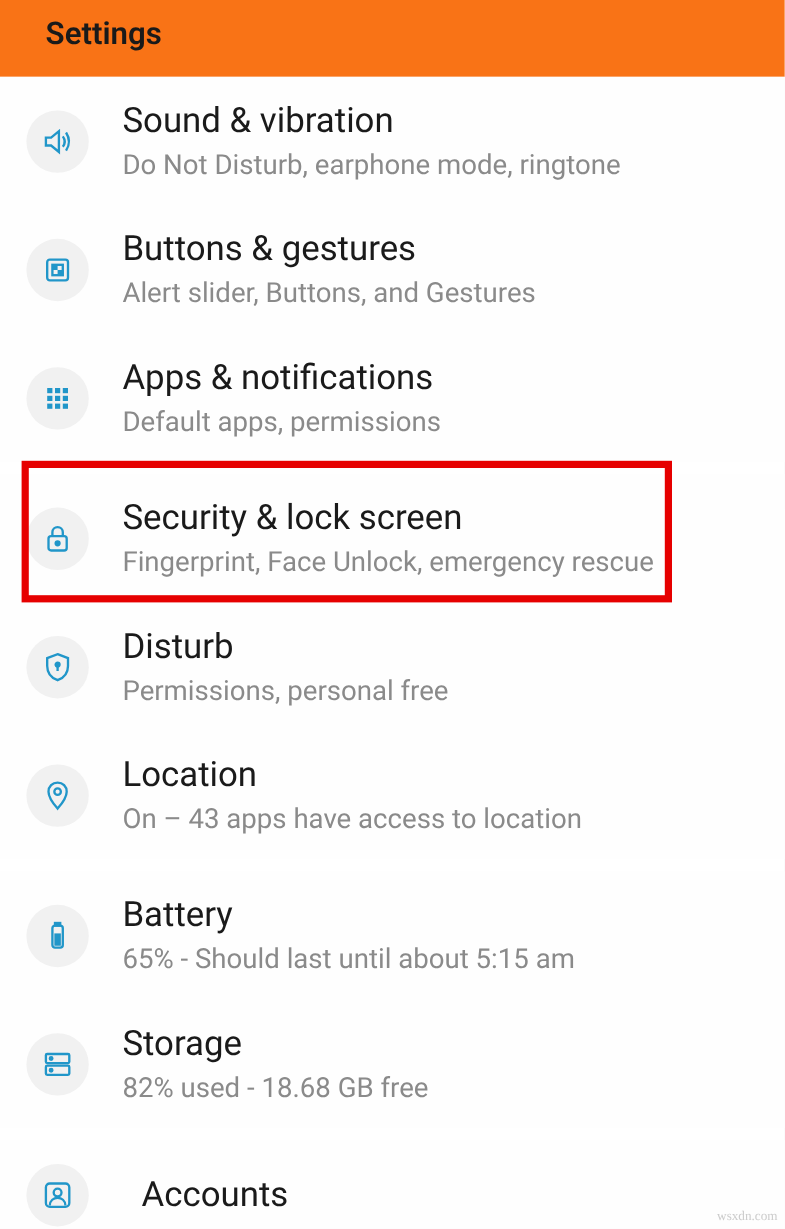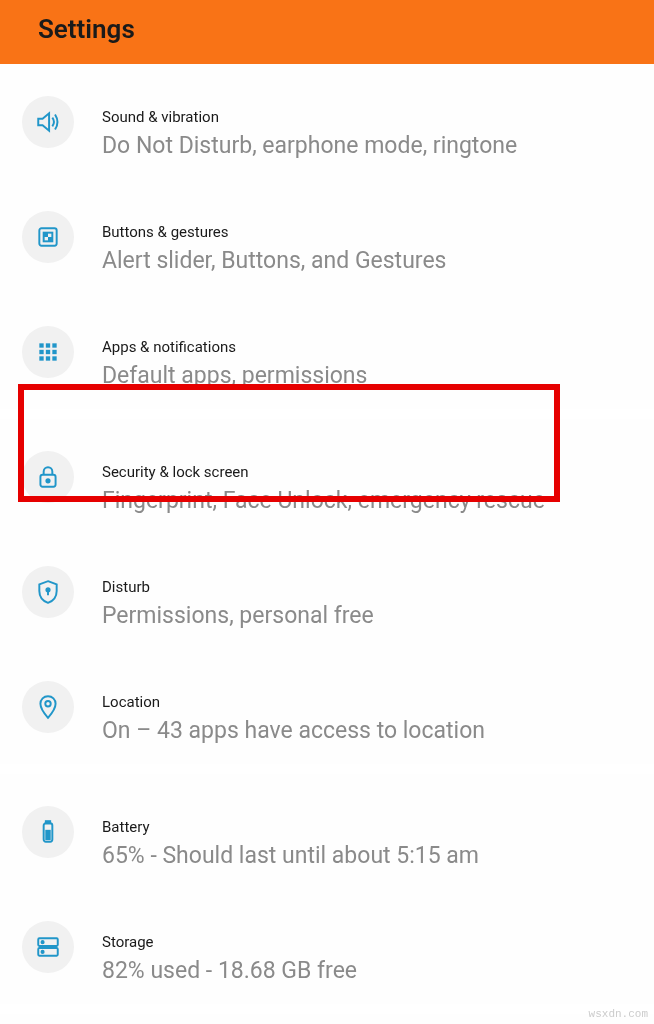--- a/index.html
+++ b/index.html
@@ -45,24 +45,23 @@
     .icon-circle svg {
       width: 26px;
       height: 26px;
     }
     .text-col {
       display: flex;
       flex-direction: column;
       gap: 6px;
     }
     .row-title {
-      font-size: 15px;
+      font-size: 29px;
       color: #1a1a1a;
       font-weight: 400;
-      margin-top: 24px;
     }
     .row-sub {
       font-size: 23px;
       color: #8a8a8a;
       font-weight: 400;
     }
     .highlight-box {
       position: absolute;
       left: 18px;
       top: 384px;
@@ -71,21 +70,21 @@
       border: 6px solid #e60000;
       pointer-events: none;
       z-index: 10;
     }
     .watermark {
       position: absolute;
       right: 6px;
       bottom: 4px;
       font-size: 11px;
       color: #cccccc;
-      font-family: Liberation Mono, monospace;
+      font-family: Liberation Serif, serif;
     }
   </style>
 </head>
 <body>
 
 <div class="container">
   <div class="page-title">Settings</div>
 
   <div class="section">
     <div class="setting-row">

